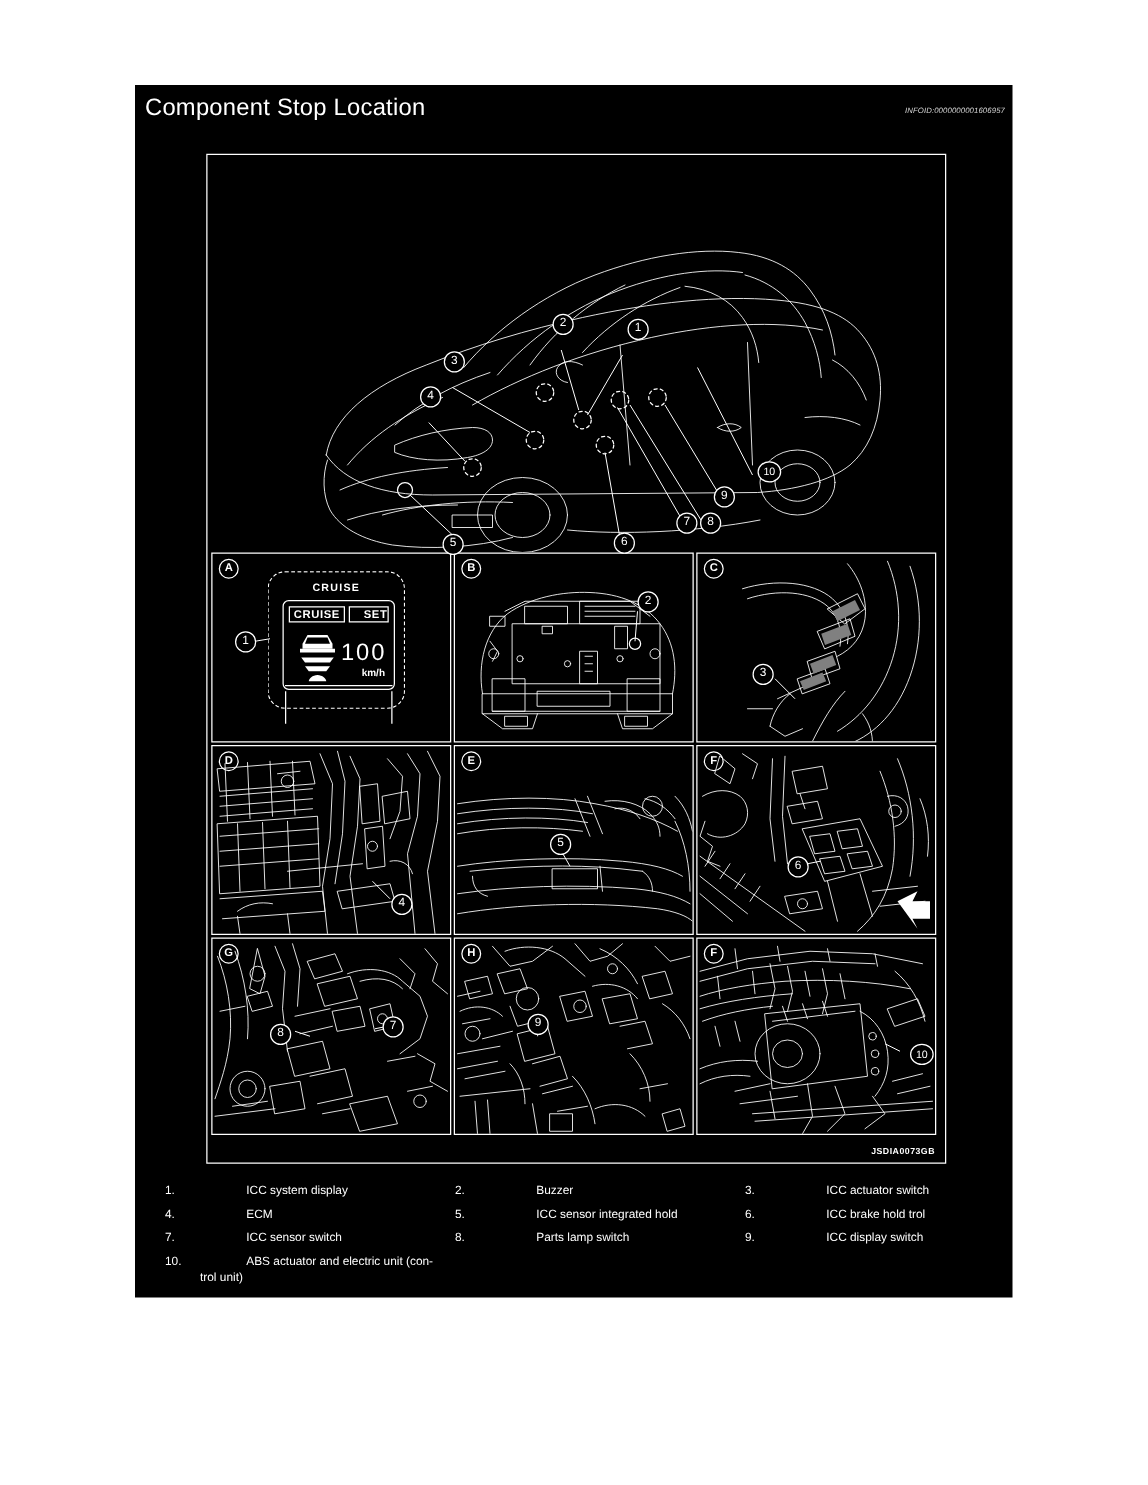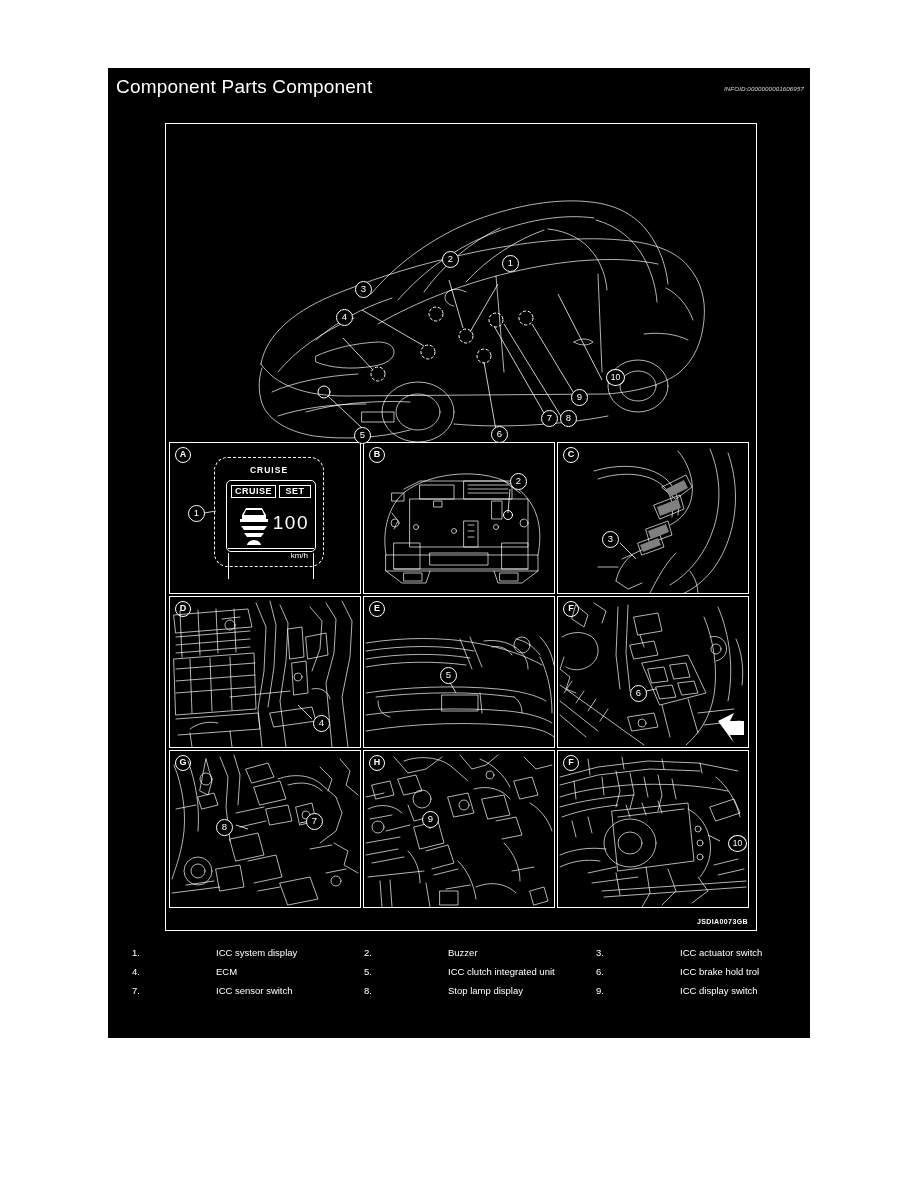--- a/index.html
+++ b/index.html
@@ -165,37 +165,37 @@
     border: 1px solid #ffffff;
     box-sizing: border-box;
     font-size: 9px;
     font-weight: bold;
     line-height: 11px;
     text-align: center;
     color: #ffffff;
     letter-spacing: 0.5px;
   }
   #tag-cruise { left: 4px; width: 45px; }
-  #tag-set { left: 52px; width: 32px; }
+  #tag-set { left: 52px; width: 32px; text-align: right; }
   #disp-speed {
     position: absolute;
     right: 6px;
     top: 32px;
     font-size: 19px;
     line-height: 19px;
     letter-spacing: 1.5px;
     color: #ffffff;
     text-align: left;
   }
   #disp-unit {
     position: absolute;
     right: 7px;
-    top: 70px;
+    top: 53px;
     font-size: 8px;
-    font-weight: normal;
+    font-weight: bold;
     color: #ffffff;
     text-align: right;
   }
   #disp-baseline {
     position: absolute;
     left: 58px;
     top: 105px;
     width: 86px;
     height: 1px;
     background: #ffffff;
@@ -232,21 +232,21 @@
   }
   .pl-num {
     position: absolute;
     width: 22px;
     text-align: left;
     font-size: 9.5px;
     line-height: 13px;
   }
   .pl-txt {
     position: absolute;
-    left: 36px;
+    left: 17px;
     font-size: 9.5px;
     line-height: 13px;
     white-space: nowrap;
     padding-left: 48px;
   }
   .col1 { left: 0px; width: 230px; }
   .col2 { left: 232px; width: 230px; }
   .col3 { left: 464px; width: 230px; }
   .pl-cont {
     position: absolute;
@@ -280,21 +280,21 @@
   .leader { stroke: #ffffff; stroke-width: 0.8; fill: none; }
 </style>
 </head>
 <body>
 
 <div id="page">
 
   <div id="doc">
 
     <div id="header">
-      <div id="page-title">Component Parts Component</div>
+      <div id="page-title">Component Stop Location</div>
       <div id="infoid">INFOID:0000000001606957</div>
     </div>
 
     <div id="figure">
 
       <div id="car-area">
         <svg width="590" height="318" viewBox="0 0 590 318">
           <g class="stroke thin">
 
             <path d="M95 240 C100 210 130 185 175 168 C215 152 255 140 300 130
@@ -760,40 +760,47 @@
         </div>
       </div>
 
       <div class="pl-row">
         <div class="pl-item col1">
           <span class="pl-num">4.</span>
           <span class="pl-txt">ECM</span>
         </div>
         <div class="pl-item col2">
           <span class="pl-num">5.</span>
-          <span class="pl-txt">ICC clutch integrated unit</span>
+          <span class="pl-txt">ICC sensor integrated hold</span>
         </div>
         <div class="pl-item col3">
           <span class="pl-num">6.</span>
           <span class="pl-txt">ICC brake hold trol</span>
         </div>
       </div>
 
       <div class="pl-row">
         <div class="pl-item col1">
           <span class="pl-num">7.</span>
           <span class="pl-txt">ICC sensor switch</span>
         </div>
         <div class="pl-item col2">
           <span class="pl-num">8.</span>
-          <span class="pl-txt">Stop lamp display</span>
+          <span class="pl-txt">Parts lamp switch</span>
         </div>
         <div class="pl-item col3">
           <span class="pl-num">9.</span>
           <span class="pl-txt">ICC display switch</span>
         </div>
       </div>
 
+      <div class="pl-row" style="height:28px;">
+        <div class="pl-item col1">
+          <span class="pl-num">10.</span>
+          <span class="pl-txt">ABS actuator and electric unit (con-</span>
+          <span class="pl-cont">trol unit)</span>
+        </div>
+      </div>
 
     </div>
 
   </div>
 </div>
 
 </body></html>

